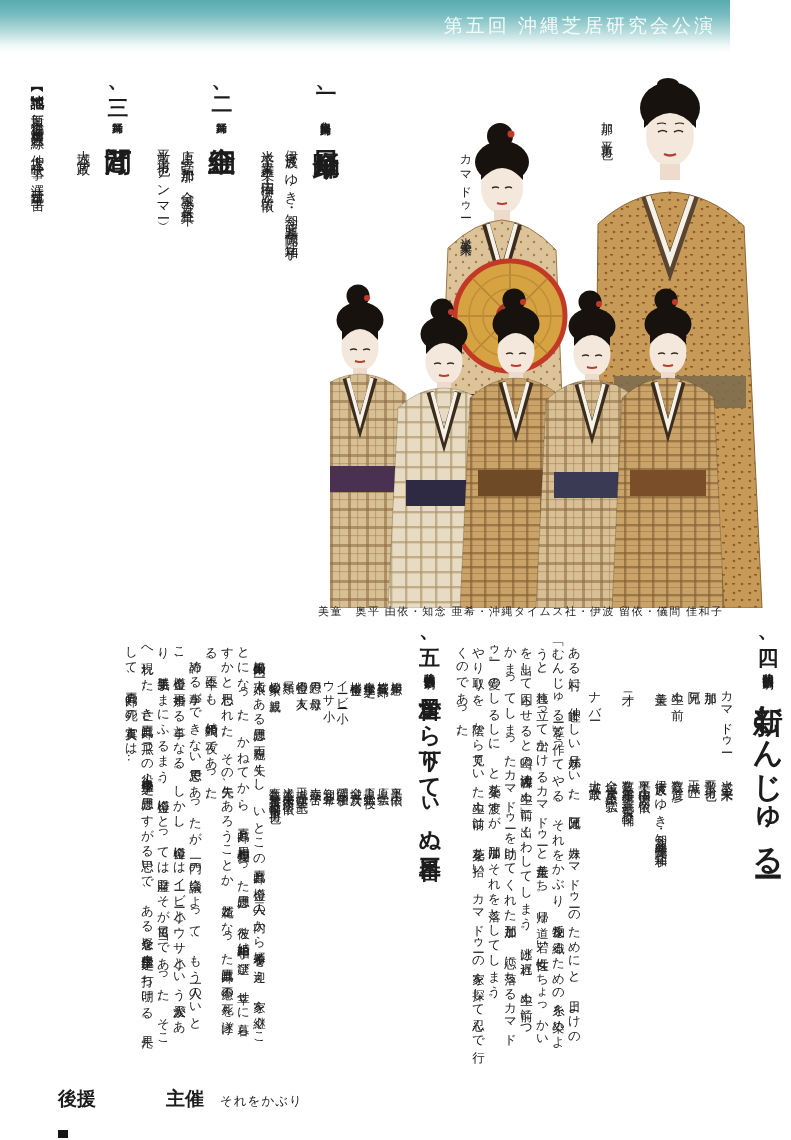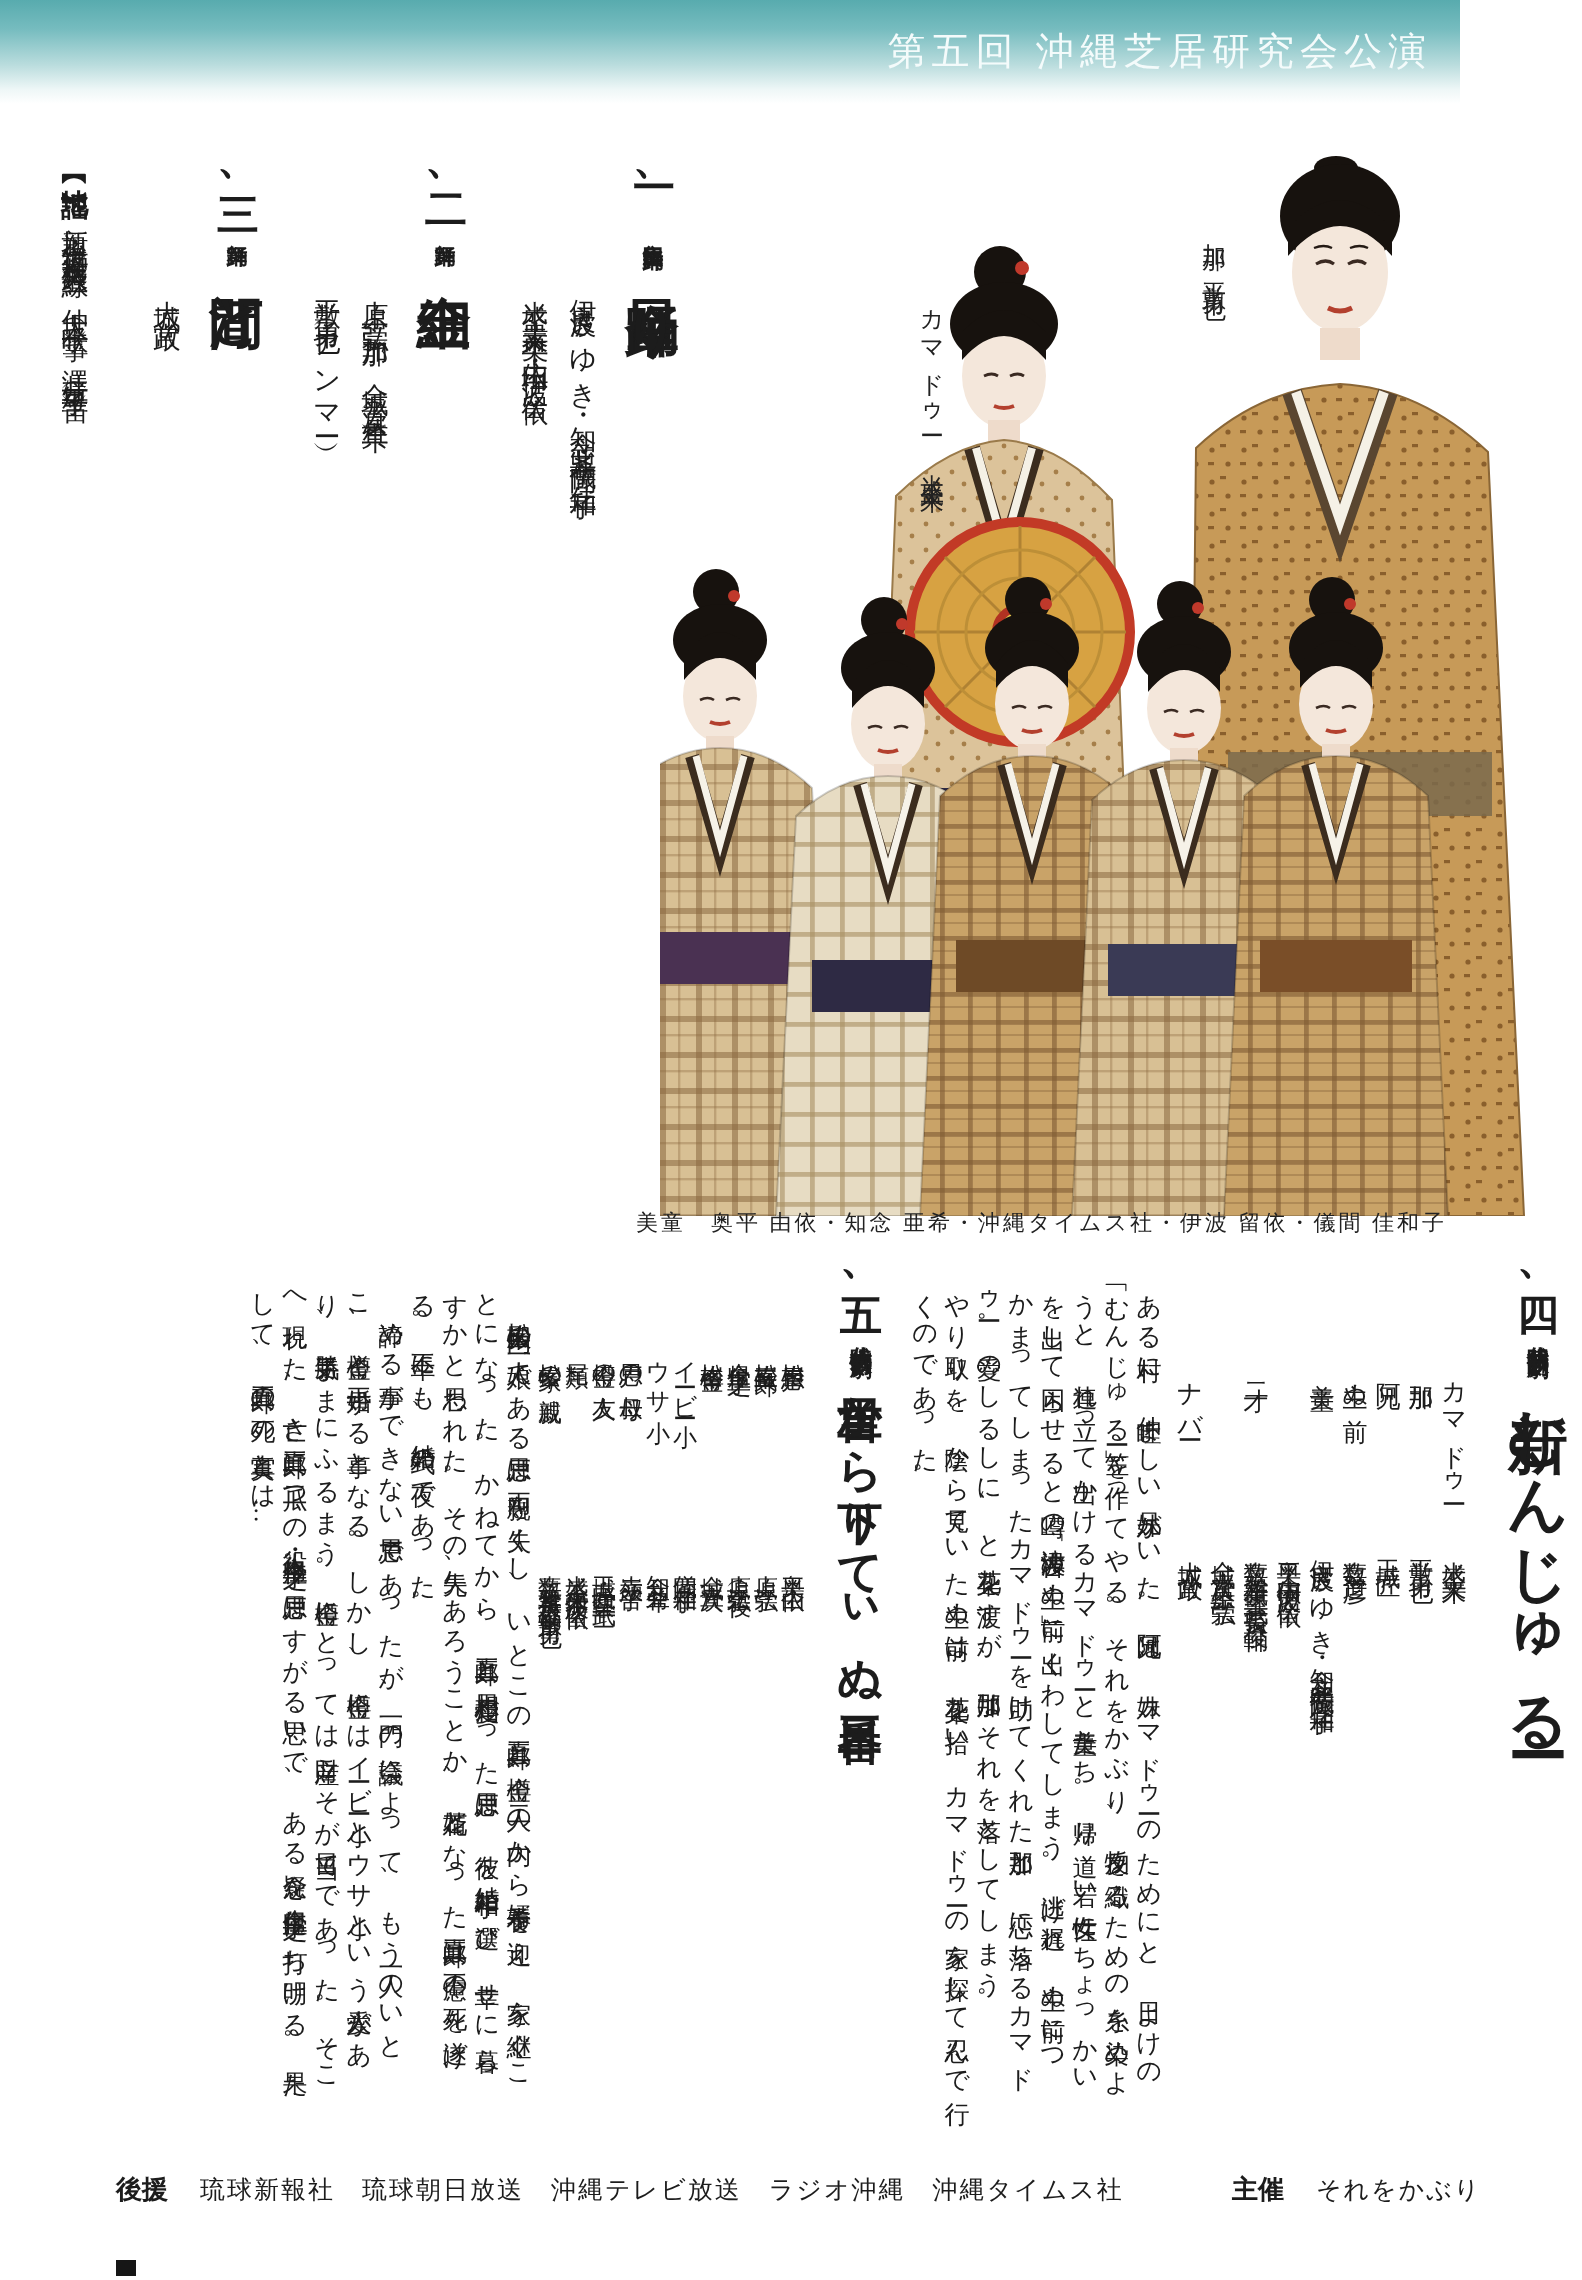--- a/index.html
+++ b/index.html
@@ -46,21 +46,21 @@
   .role{display:inline-block;}
   .s4 .role{height:88px;}
   .s5 .role{height:106px;}
   .synopsis{margin-left:9px;height:406px;padding-top:6px;font-size:12.5px;line-height:16px;letter-spacing:1px;}
   .synopsis p{margin:0;}
   .synopsis p.indent{text-indent:1em;}
   .s4 .synopsis{margin-right:4px;}
 
   
   #footer{position:absolute;top:1086px;left:58px;display:flex;align-items:baseline;white-space:nowrap;}
-  .f-label{font-weight:700;font-size:13px;margin-right:16px;font-family:"Liberation Sans","DejaVu Sans",sans-serif;text-align:center;}
+  .f-label{font-weight:700;font-size:19px;margin-right:16px;font-family:"Liberation Sans","DejaVu Sans",sans-serif;text-align:center;}
   .f-orgs{font-size:12.5px;letter-spacing:1px;}
   .f-org2{margin-left:54px;}
 
   #corner-mark{position:absolute;left:58px;top:1130px;width:10px;height:8px;background:#161616;}
 </style>
 </head>
 <body>
 
 <div id="page">
 
@@ -294,19 +294,18 @@
       <div class="cast"><span class="role">松峯家の親戚</span><span class="actor">嘉数 幸雅・翁長 俊輔・平敷 勇也</span></div>
       <div class="synopsis">
         <p class="indent">松峯殿内の一人娘である思戸は両親を失くし、いとこの真三郎と樽金、二人の内から婿養子を迎え、家を継ぐことになった。かねてから、真三郎と相思相愛だった思戸は、彼を結婚相手に選び、幸せに暮らすかと思われた。その矢先、あろうことか、花婿となった真三郎は不慮の死を遂げる。不幸にも、結婚式の夜であった。</p>
         <p class="indent">諦める事ができない思戸であったが、一門の会議によって、もう一人のいとこ、樽金と再婚する事となる。しかし、樽金にはイービー小とウサ小という愛人があり、勝手気ままにふるまう。樽金にとっては財産こそが目当てであった。そこへ現れた、亡き真三郎に瓜二つの役人・今帰仁里之子。思戸はすがる思いで、ある疑念を今帰仁里之子に打ち明ける。果たして、真三郎の死の真実とは…</p>
       </div>
     </section>
   </div>
 
   <div id="footer">
     <span class="f-label">後援</span>
-    <span class="f-orgs">琉球新報社　琉球朝日放送　沖縄テレビ放送　ラジオ沖縄　沖縄タイムス社</span>
     <span class="f-label f-org2">主催</span>
     <span class="f-orgs">それをかぶり</span>
   </div>
 
   <div id="corner-mark"></div>
 </div>
 
 </body></html>

